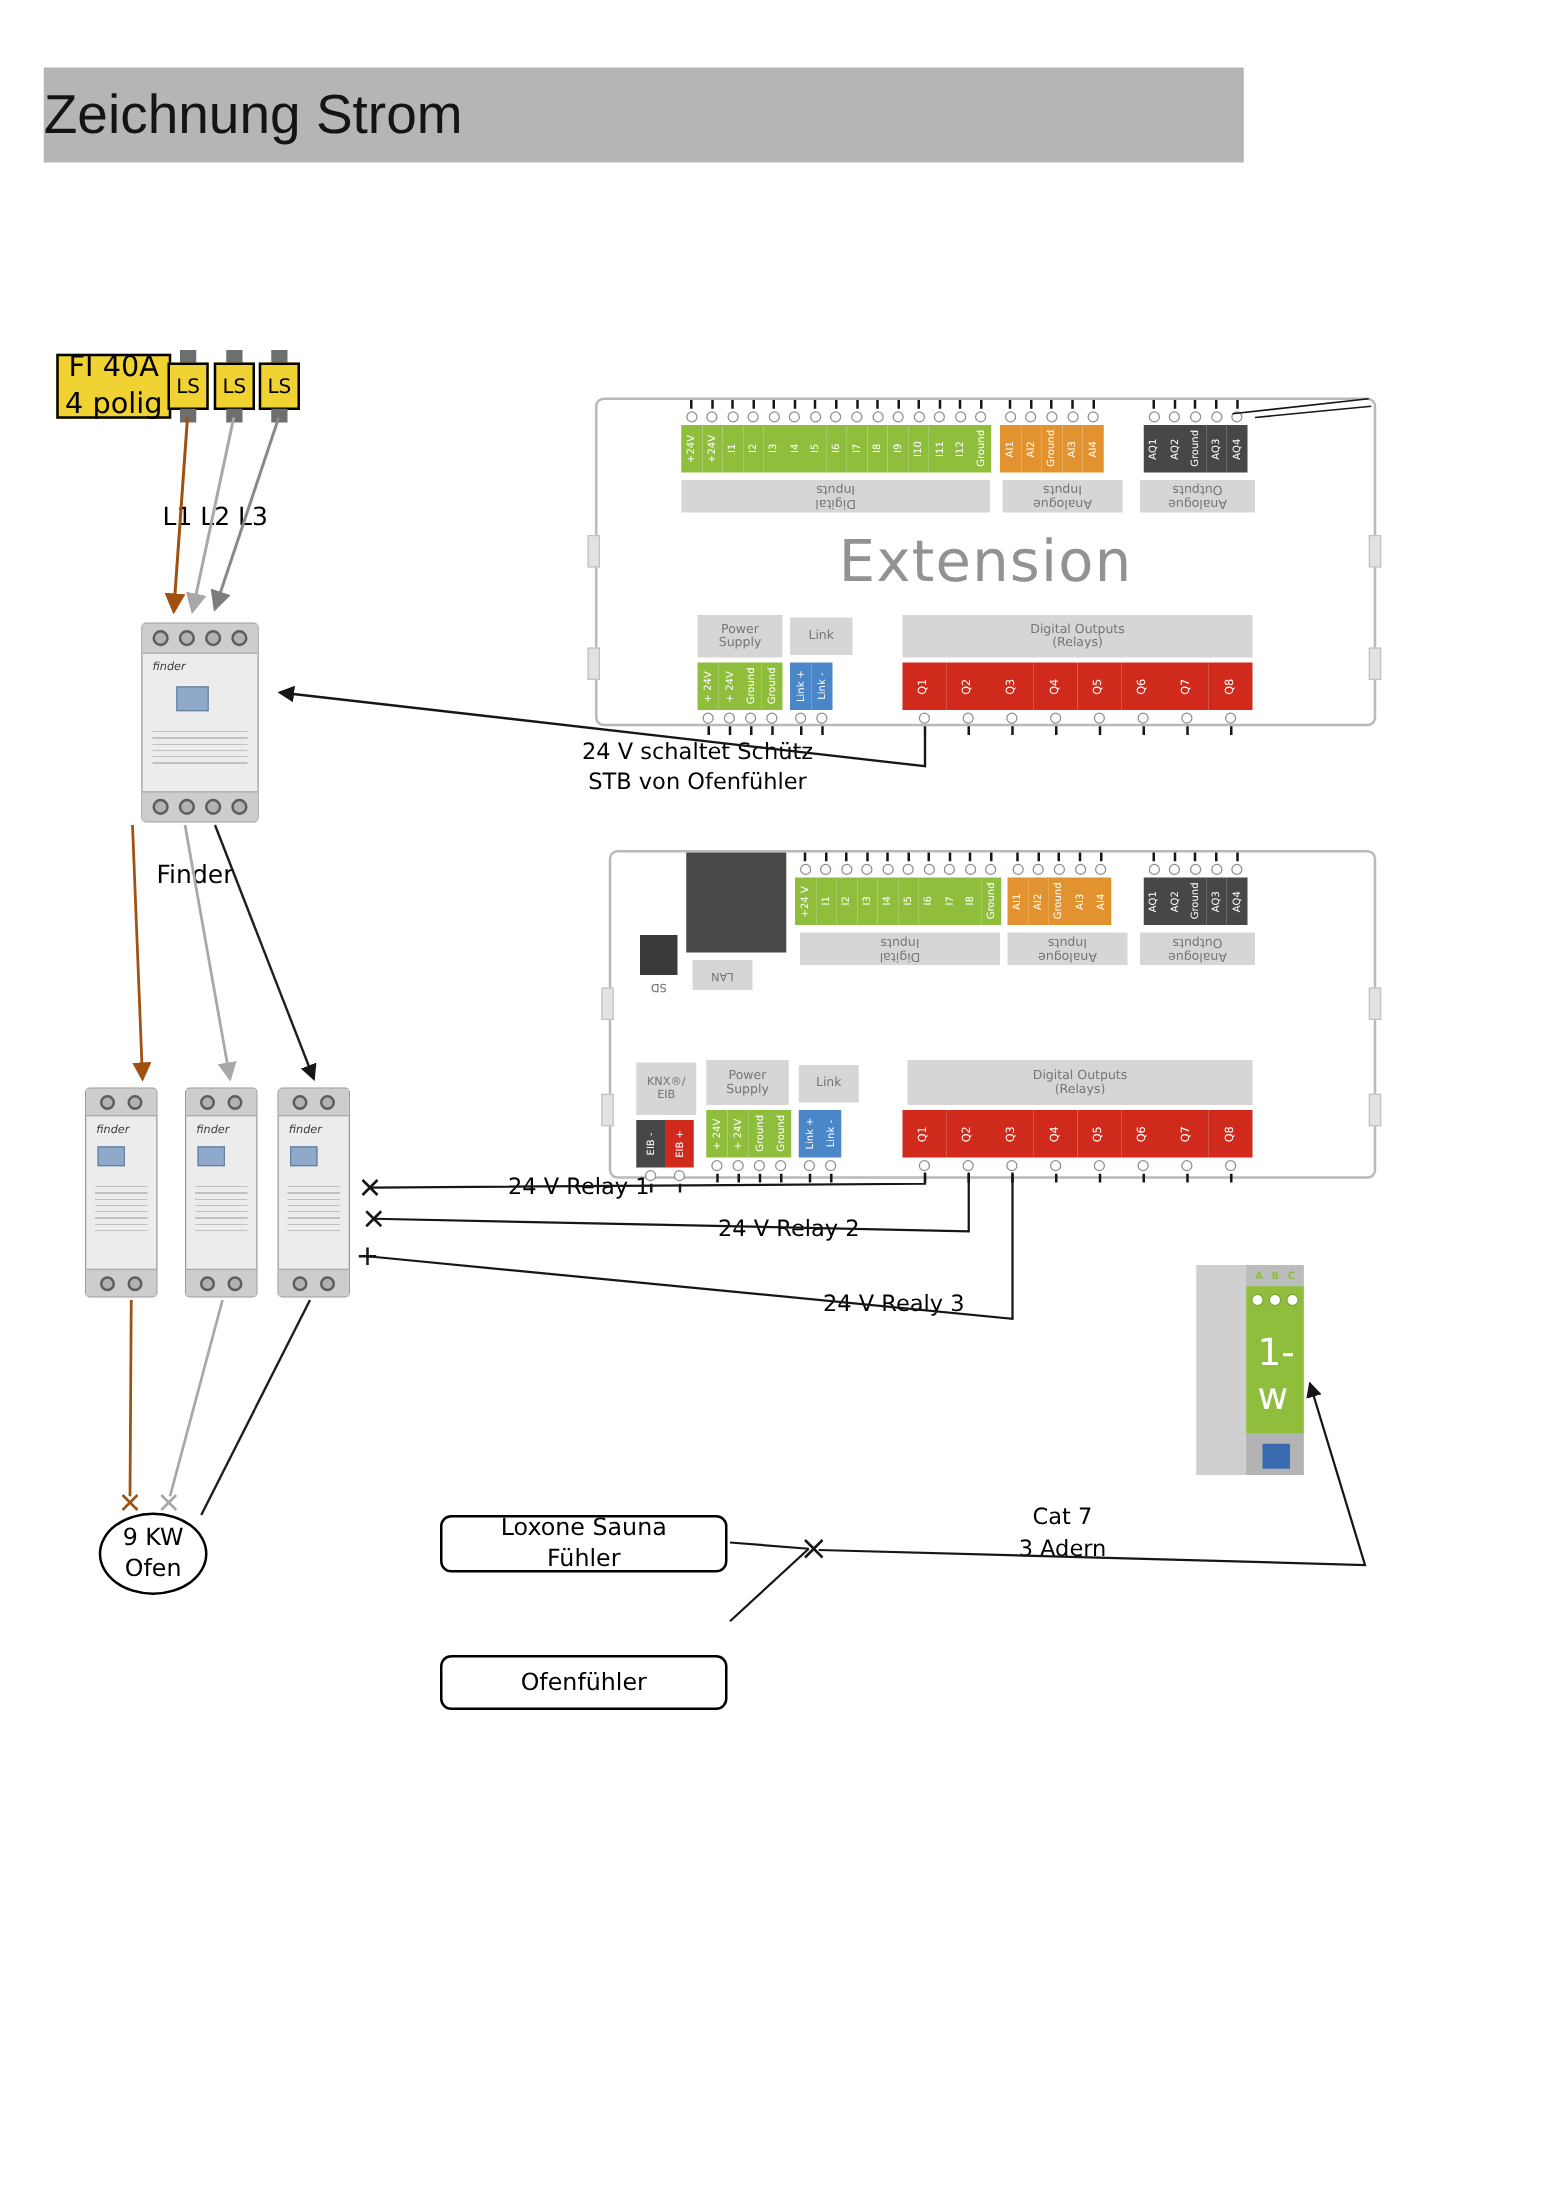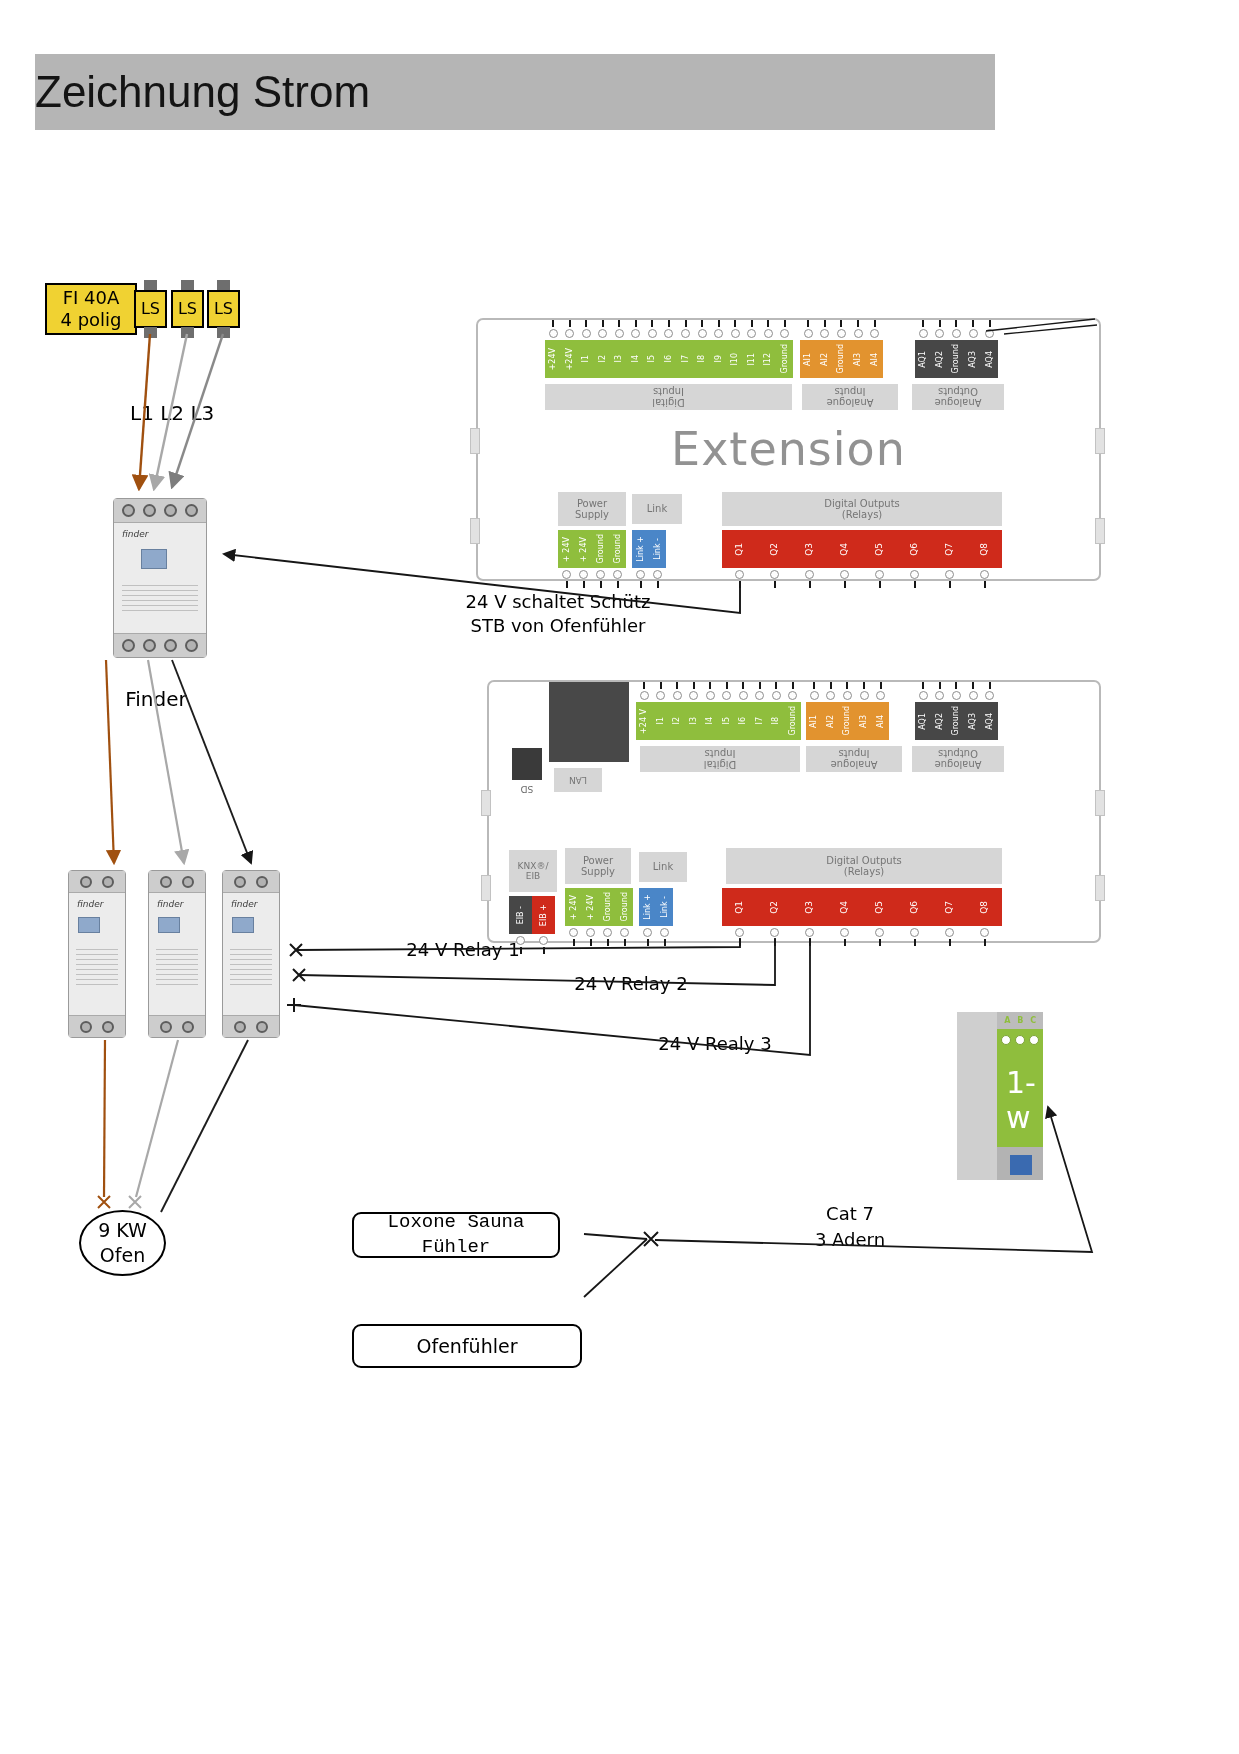--- a/index.html
+++ b/index.html
@@ -7,21 +7,21 @@
   body{font-family:"DejaVu Sans",sans-serif;}
   .page{position:relative;width:1239px;height:1754px;background:#fff;overflow:hidden;}
   .abs{position:absolute;}
   [data-bind]{white-space:pre-line;}
 
   
   .titlebar{left:35px;top:30px;width:960px;height:76px;background:var(--title_bg);display:flex;align-items:center;justify-content:flex-start;margin-top:24px;}
   .titlebar .t{font-size:44px;color:#141414;font-family:"Liberation Sans",sans-serif;}
 
   
-  .yellowbox{background:var(--yellow);border:2px solid #000;display:flex;align-items:center;justify-content:center;text-align:center;font-size:18px;line-height:1.25;color:#000;}
+  .yellowbox{background:var(--yellow);border:2px solid #000;display:flex;align-items:center;justify-content:center;text-align:center;font-size:23px;line-height:1.25;color:#000;}
   .ls{font-size:16px;}
   .lstab{background:#6e6e6e;}
 
   .ann{position:absolute;font-size:18px;color:#000;text-align:center;line-height:1.35;}
 
   
   .unit{border:2px solid #b9b9b9;border-radius:7px;background:#fff;}
   .notch{background:#e2e2e2;border:1px solid #c2c2c2;}
   .unitname{position:absolute;text-align:center;font-size:46px;color:#929292;letter-spacing:1px;}
   .unitname.small{font-size:44px;}
@@ -775,21 +775,21 @@
     <div class="cstrip bot" style="height:22px;">
         <i class="csm"></i>
         <i class="csm"></i>
       </div>
   </div>
 
   <div class="ellipse" style="left:79px;top:1210px;width:87px;height:66px;">
       <span data-bind="oven">9 KW
 Ofen</span>
     </div>
-  <div class="sbox" style="left:352px;top:1212px;width:208px;height:46px;font-family:Liberation Mono, monospace;">
+  <div class="sbox" style="left:352px;top:1212px;width:230px;height:46px;">
       <span data-bind="sensors.sauna">Loxone Sauna
 Fühler</span>
     </div>
   <div class="sbox" style="left:352px;top:1276px;width:230px;height:44px;margin-top:48px;">
       <span data-bind="sensors.oven_sensor">Ofenfühler</span>
     </div>
 
   <div class="abs ow">
     <div class="ow-top">
         <span data-bind="onewire.abc">A B C</span>

